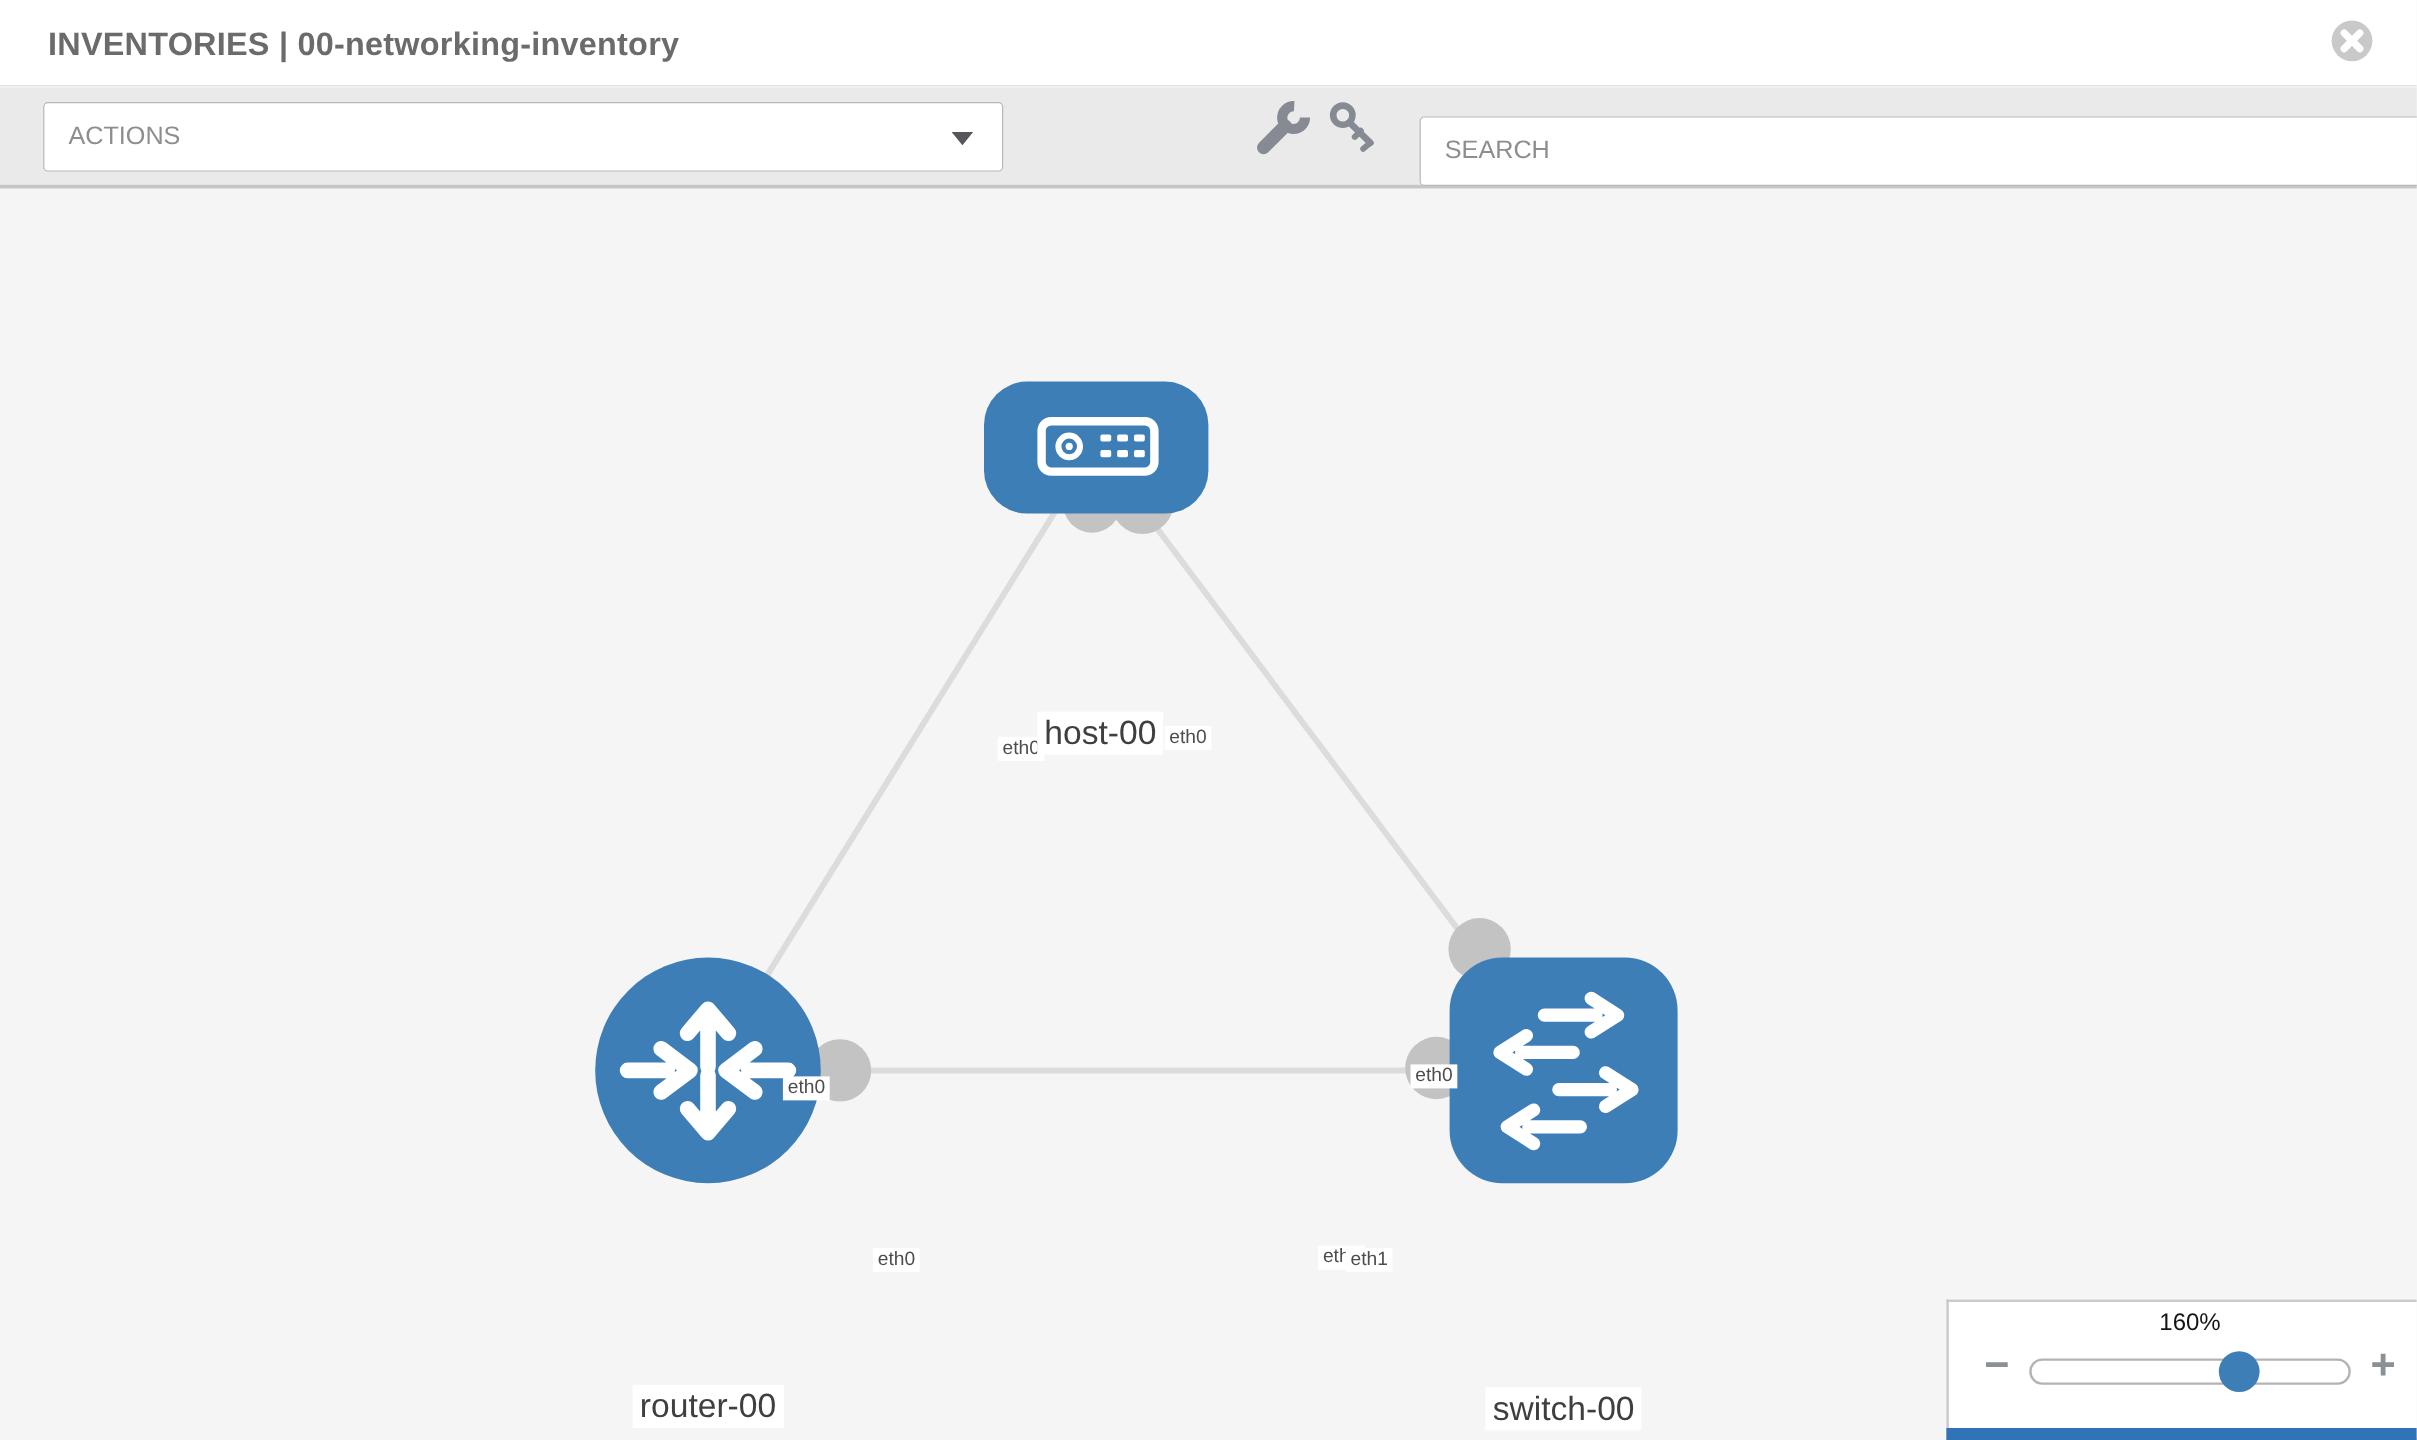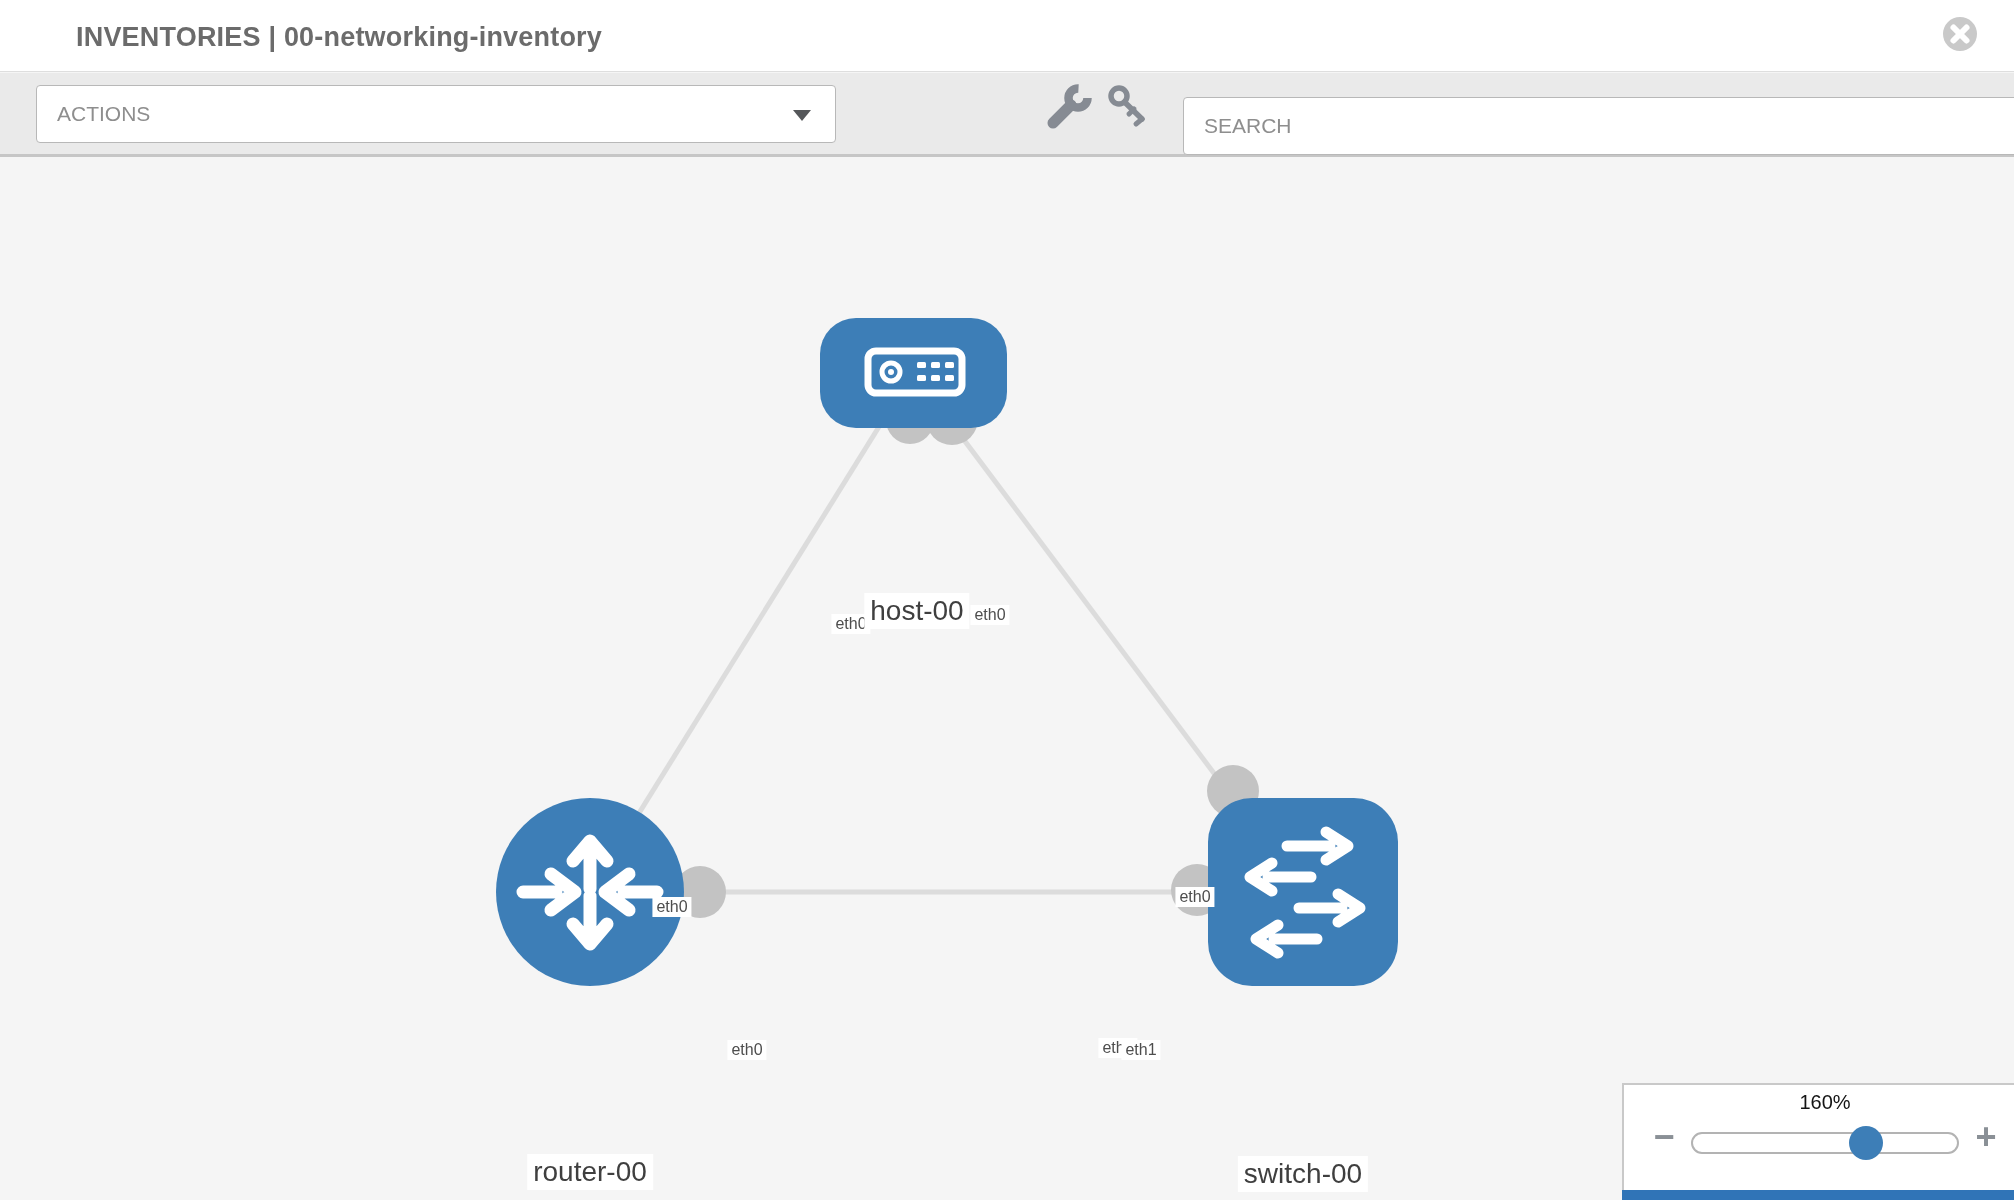--- a/index.html
+++ b/index.html
@@ -10,21 +10,21 @@
     font-family:"Liberation Sans", sans-serif;
   }
 
   
   .header {
     position:absolute; top:0; left:0; width:2014px; height:72px;
     background:#ffffff; border-bottom:1px solid #dedede; z-index:20;
   }
   .header-title {
     position:absolute; left:40px; top:0; height:72px; line-height:74px;
-    font-size:27px; font-weight:bold; color:#6b6b6b; letter-spacing:0.2px;margin-left:36px;
+    font-size:27px; font-weight:bold; color:#6b6b6b; letter-spacing:0.2px;
   }
   .close-btn {
     position:absolute; right:36px; top:16px; width:36px; height:36px;
     background:none; border:none; cursor:pointer;
   }
 
   
   .toolbar {
     position:absolute; top:73px; left:0; width:2014px; height:84px;
     background:#eaeaea; border-bottom:3px solid #c6c6c6; z-index:20;

